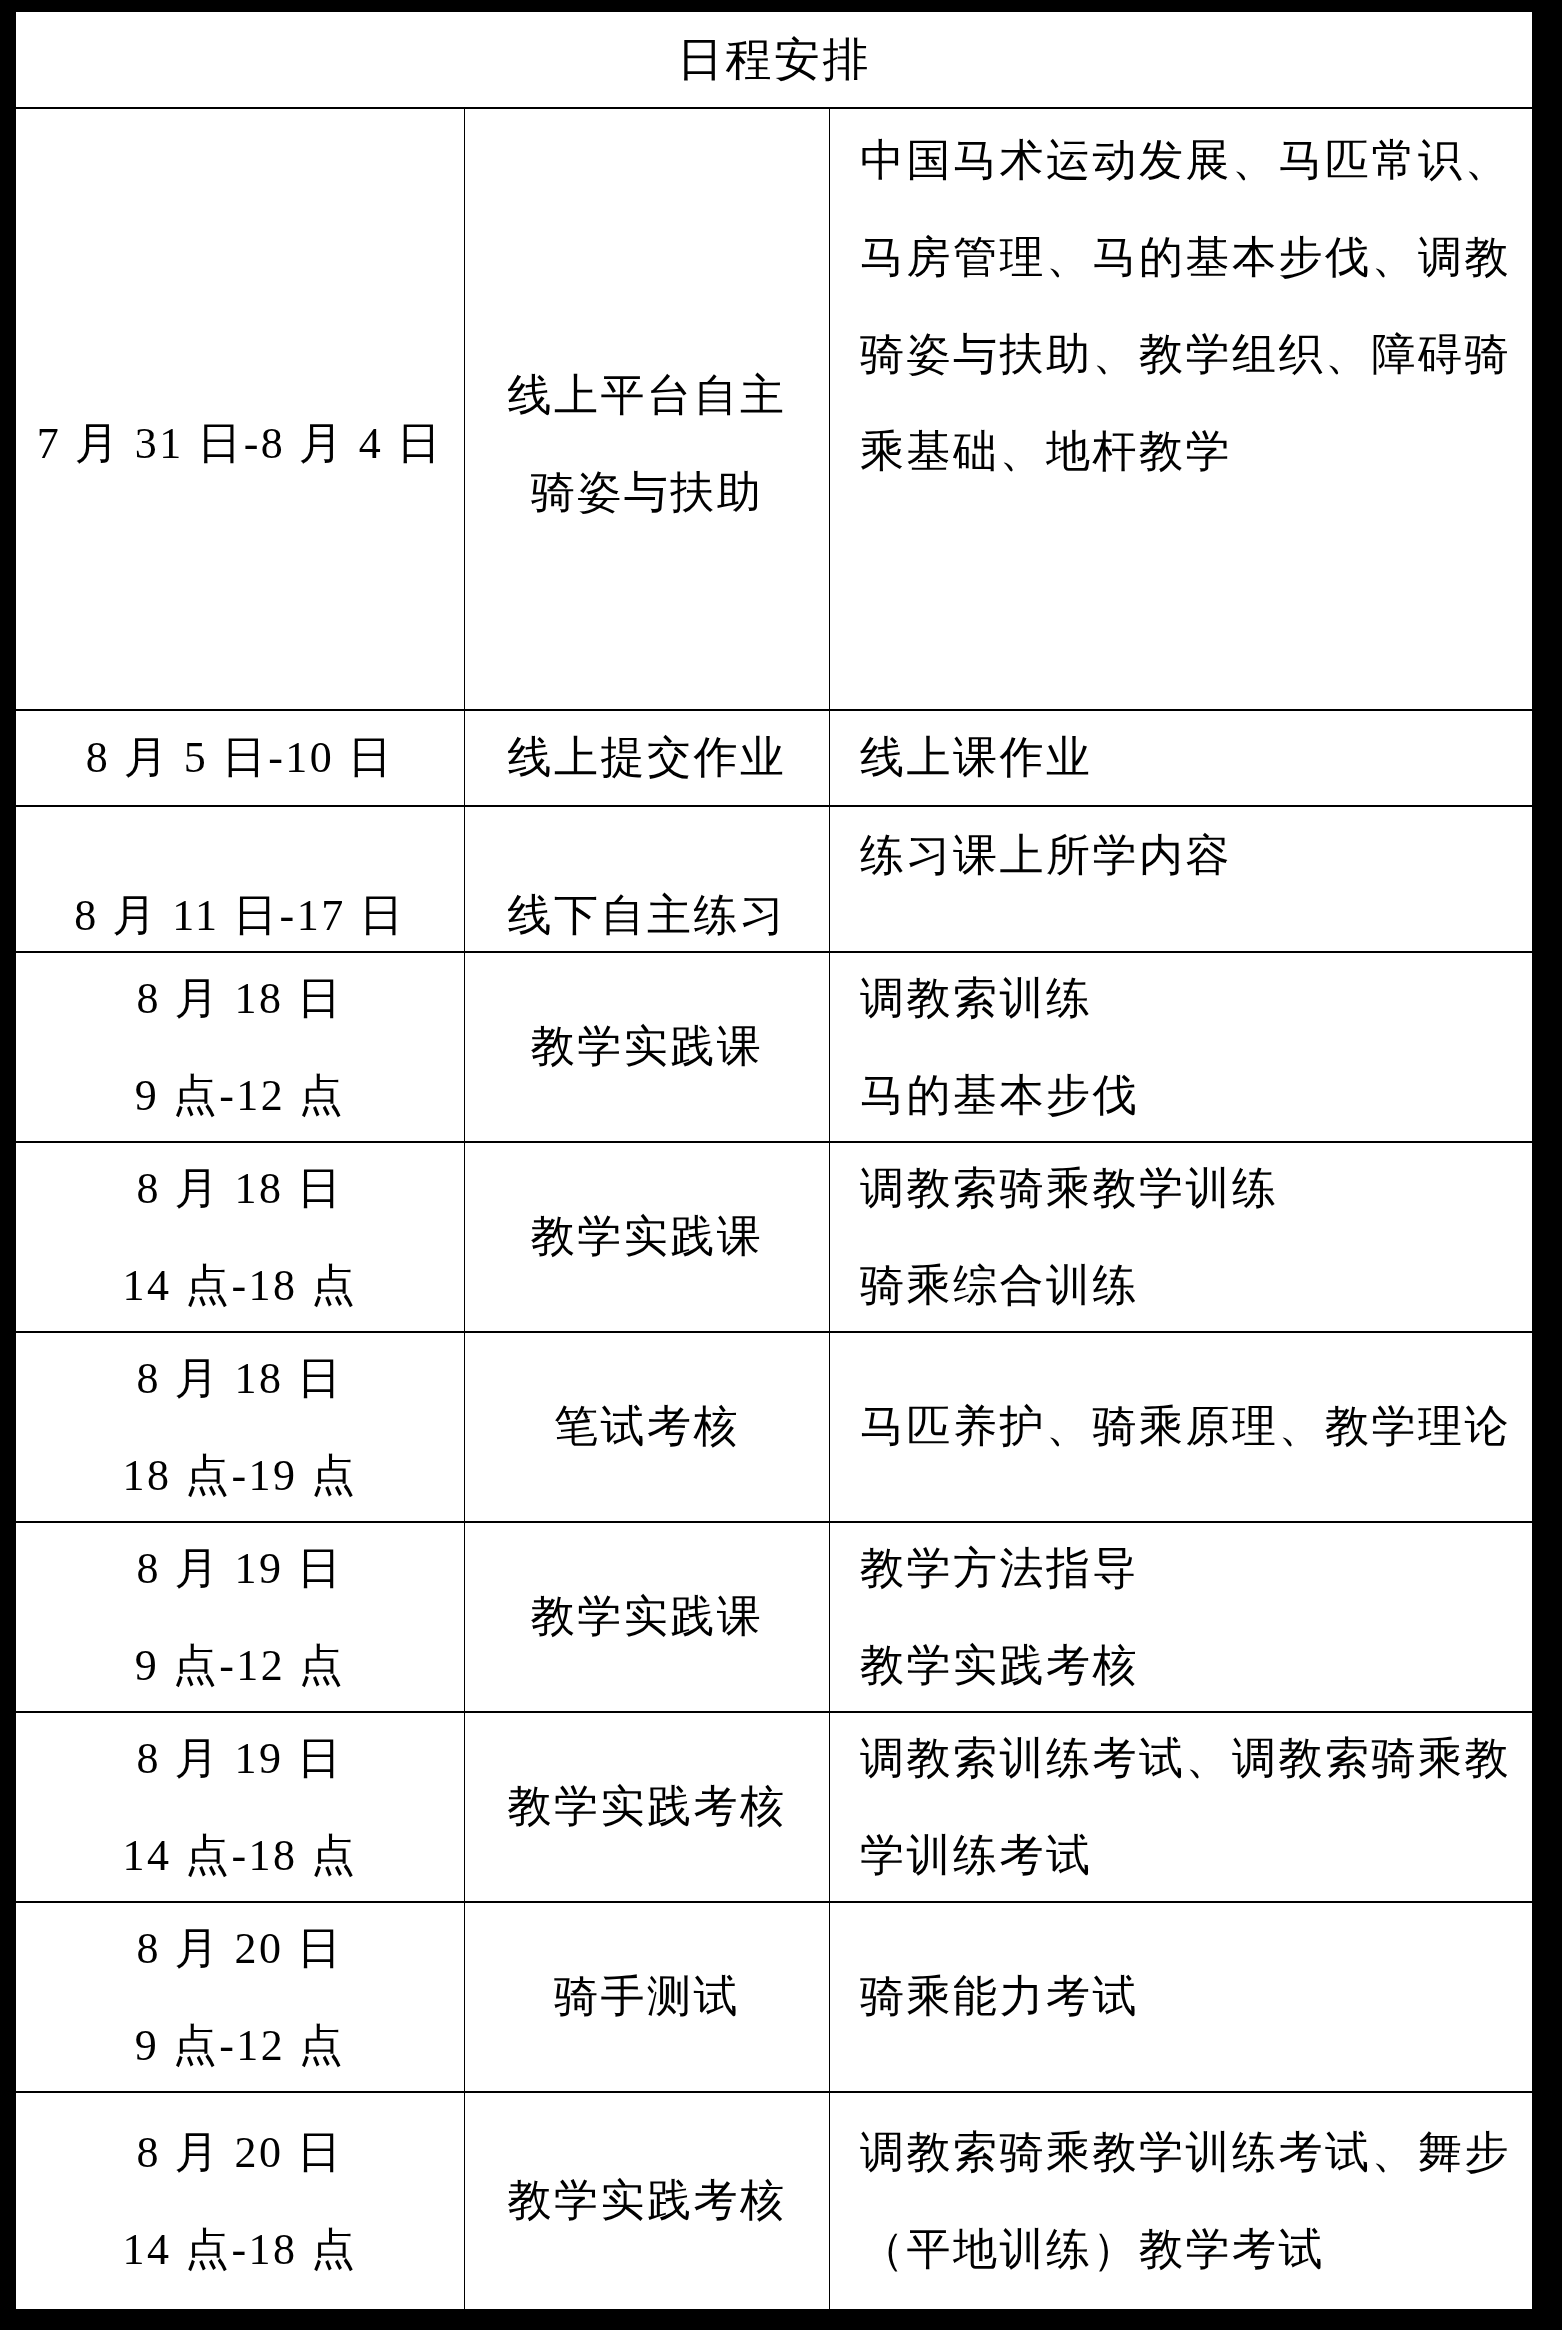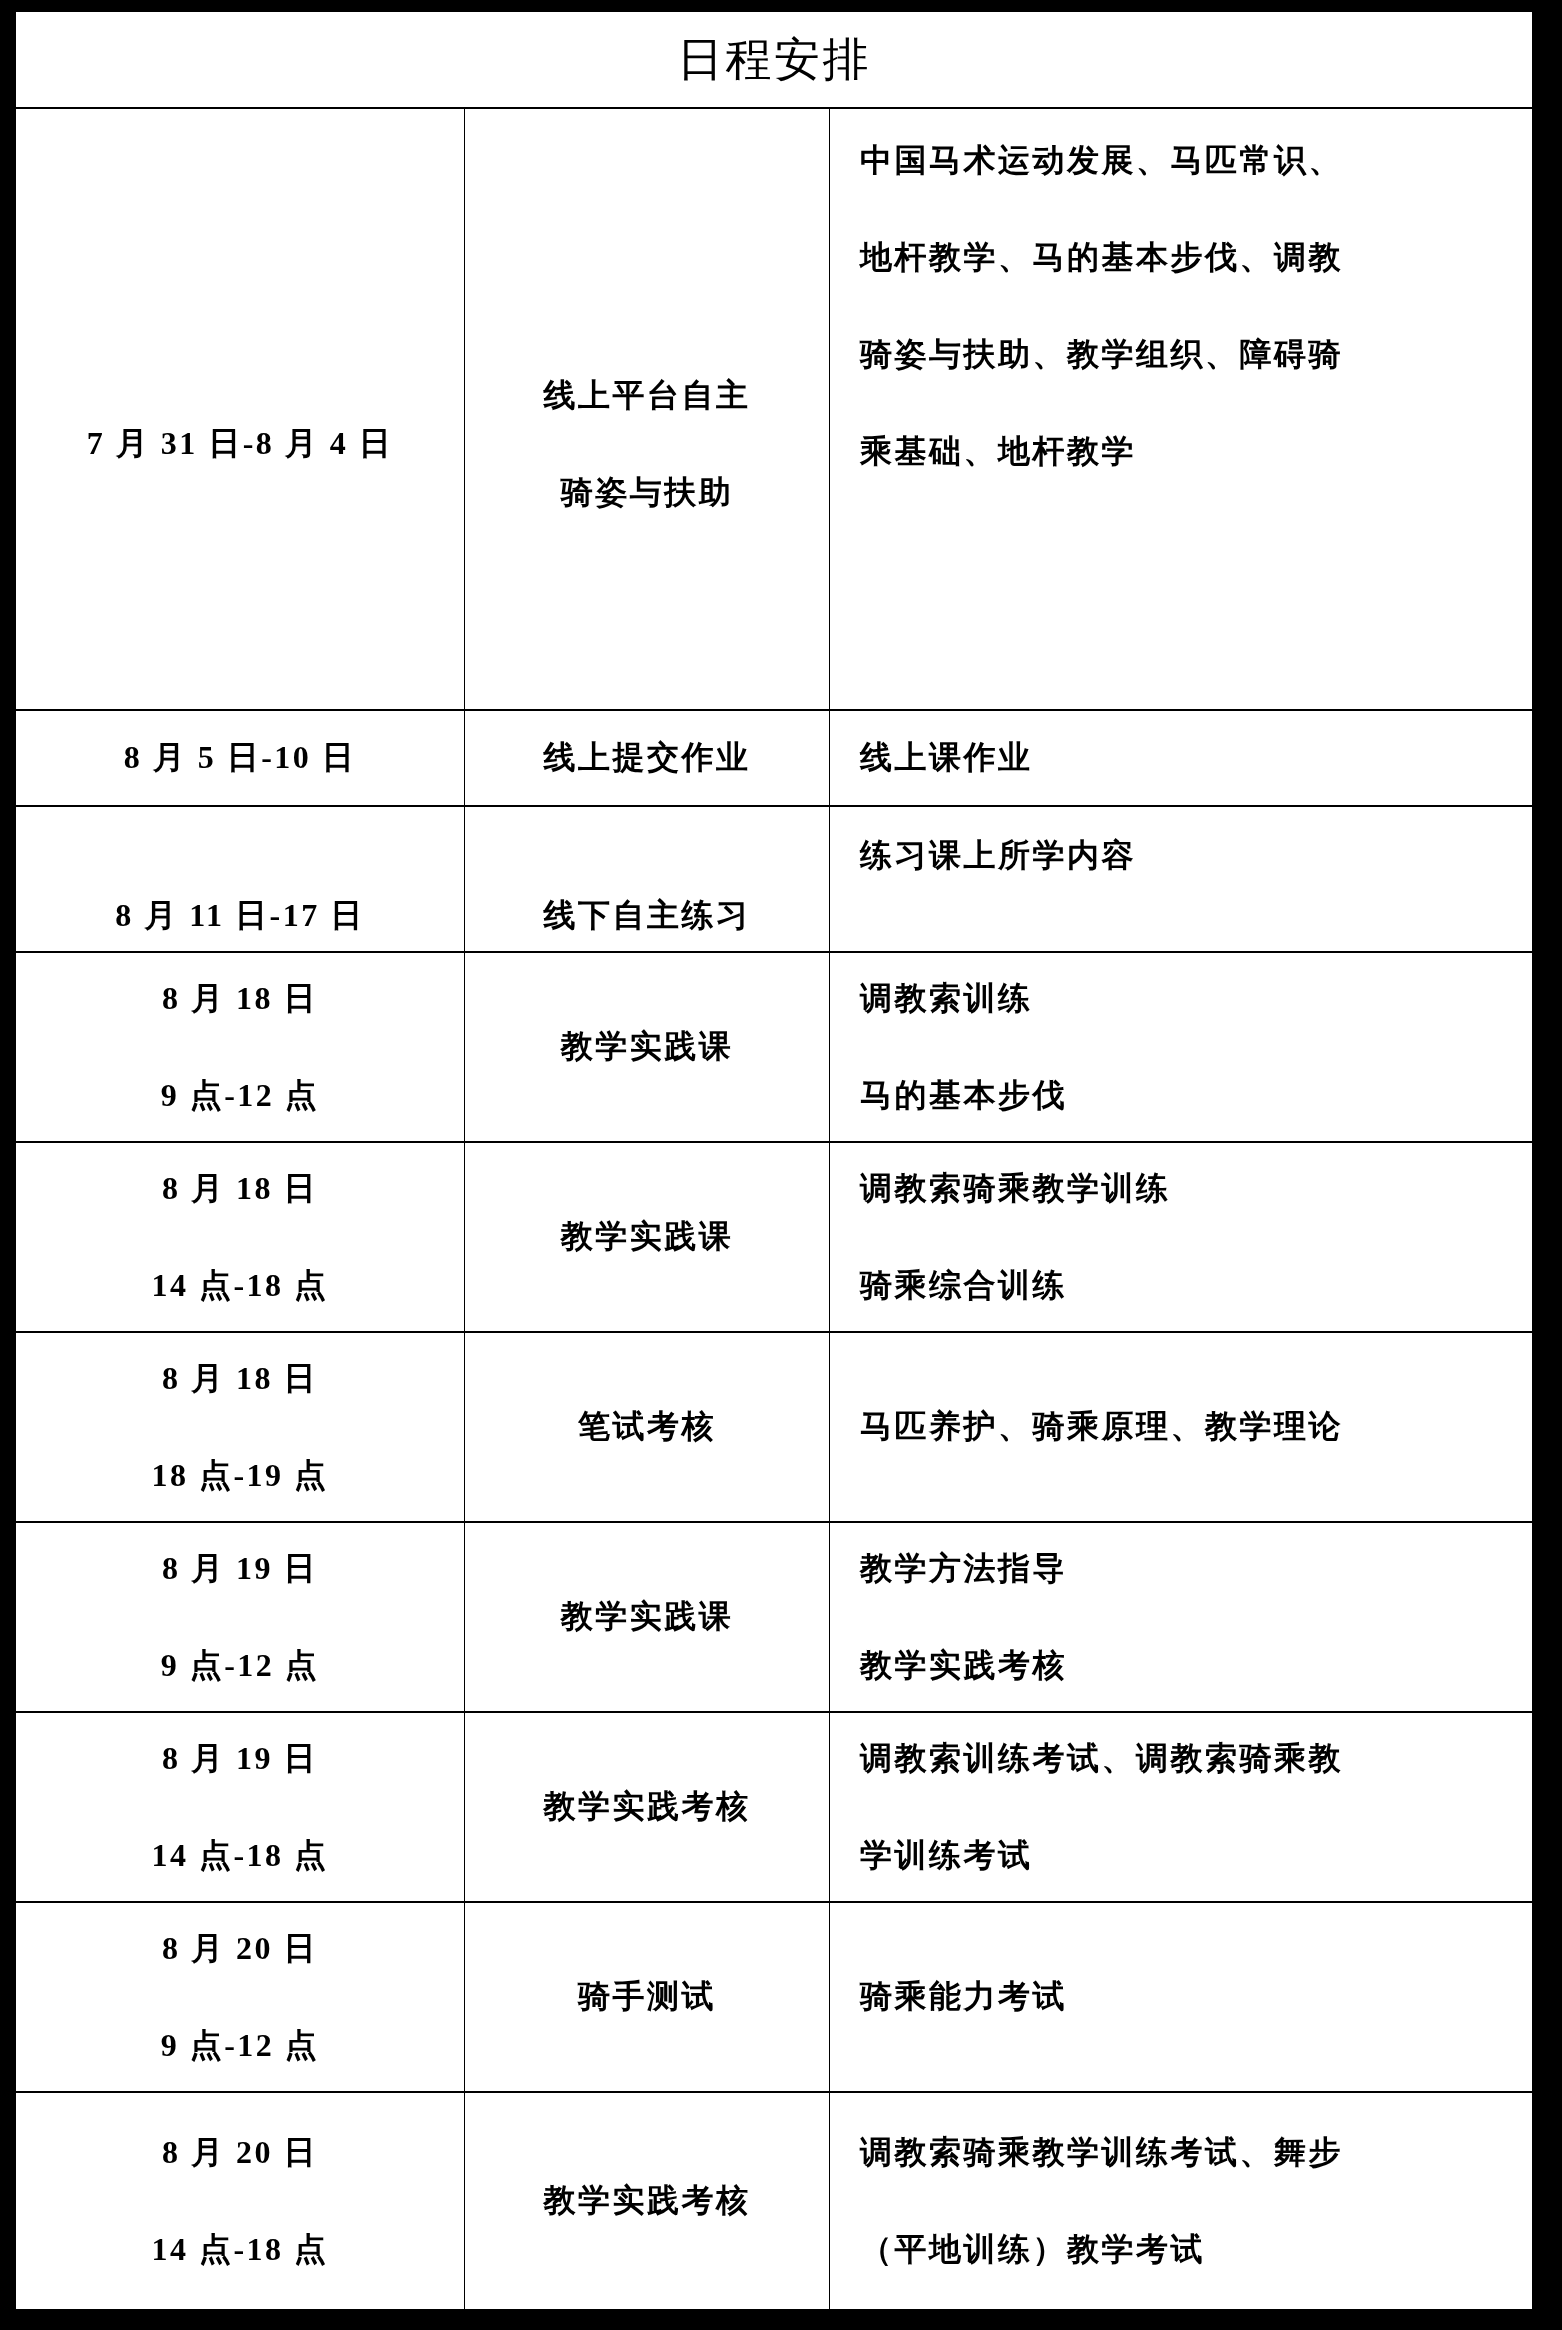--- a/index.html
+++ b/index.html
@@ -52,25 +52,24 @@
     flex-direction: column;
     justify-content: center;
     box-sizing: border-box;
     overflow: hidden;
   }
   .c1 { width: 448px; align-items: center; }
   .c2 { width: 365px; align-items: center; border-left: 1.9px solid #000; }
   .c3 { flex: 1; align-items: flex-start; border-left: 1.9px solid #000; padding-left: 30px; padding-right: 6.3px; }
 
   .ln {
-    font-size: 32px;
+    font-size: 44px;
     line-height: 97px;
     letter-spacing: 2.5px;
     white-space: nowrap;
-    font-weight: bold;
   }
   .title-cell {
     width: 100%;
     display: flex;
     align-items: center;
     justify-content: center;
   }
   .title-text {
     font-size: 46px;
     line-height: 89px;
@@ -97,21 +96,21 @@
     <div class="row h-xl">
       <div class="cell c1 nudge-lg">
         <div class="ln">7 月 31 日-8 月 4 日</div>
       </div>
       <div class="cell c2 nudge-lg">
         <div class="ln">线上平台自主</div>
         <div class="ln">骑姿与扶助</div>
       </div>
       <div class="cell c3 vtop pad-top6">
         <div class="ln">中国马术运动发展、马匹常识、</div>
-        <div class="ln">地杆教学、马的基本步伐、调教</div>
+        <div class="ln">马房管理、马的基本步伐、调教</div>
         <div class="ln">骑姿与扶助、教学组织、障碍骑</div>
         <div class="ln">乘基础、地杆教学</div>
       </div>
     </div>
 
     <div class="row h-sm">
       <div class="cell c1">
         <div class="ln">8 月 5 日-10 日</div>
       </div>
       <div class="cell c2">

